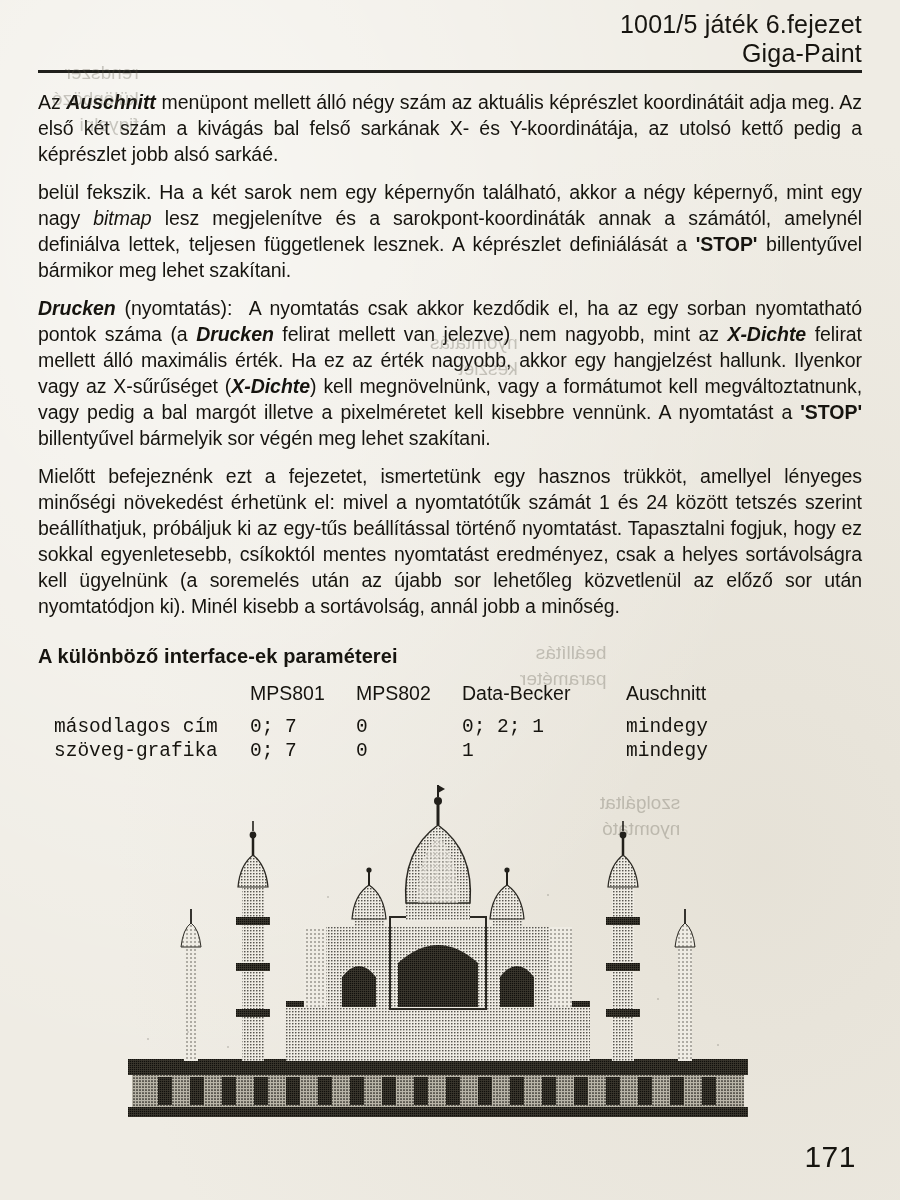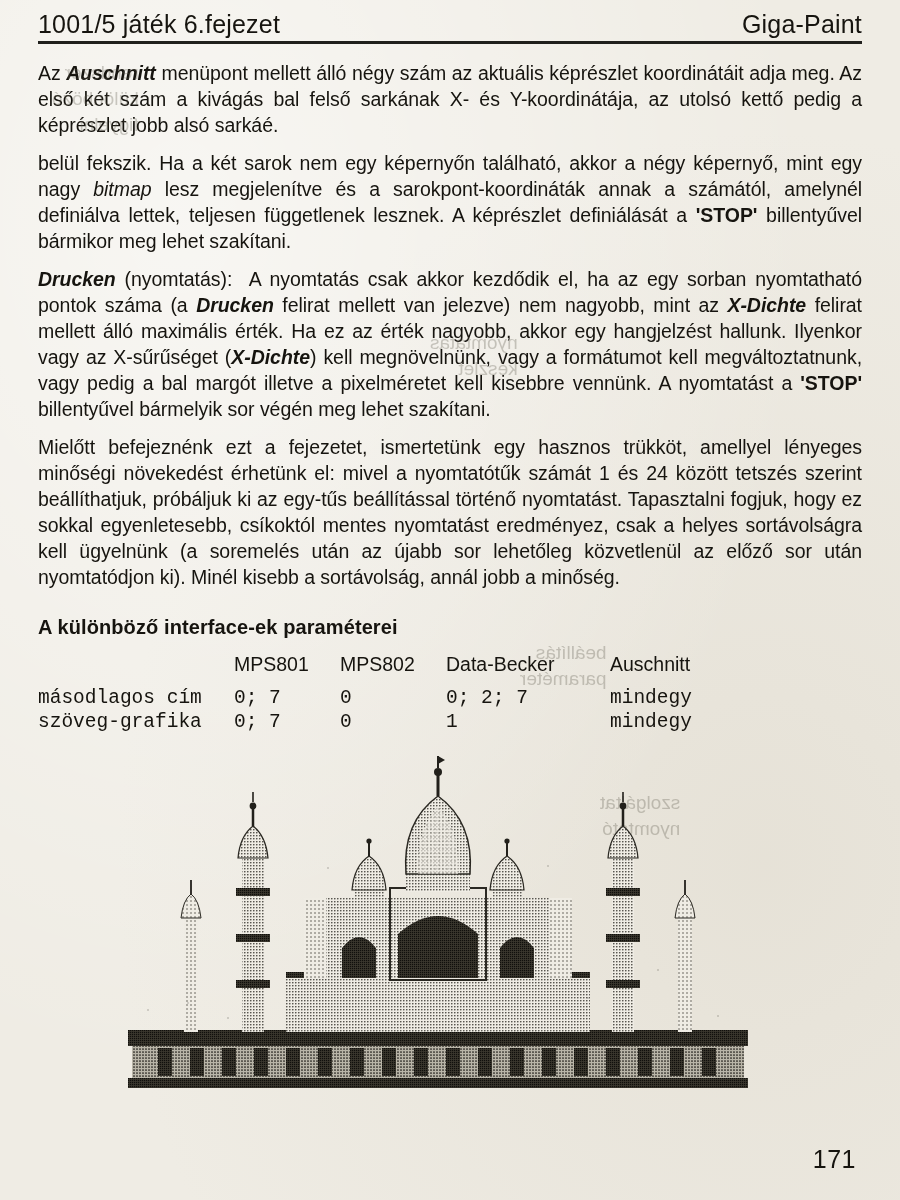--- a/index.html
+++ b/index.html
@@ -27,20 +27,21 @@
       #efece4;
   }
   
   .header {
     display: flex;
     justify-content: space-between;
     align-items: flex-end;
     padding-top: 10px;
     border-bottom: 3px solid #20201c;
     padding-bottom: 2px;
+    flex-direction: column;
   }
   .header .left {
     font-size: 25px;
     letter-spacing: 0.2px;
   }
   .header .right {
     font-size: 25px;
     letter-spacing: 0.2px;
     margin-left: 48px;
   }
@@ -65,21 +66,21 @@
   h2.section {
     font-size: 20px;
     font-weight: bold;
     margin: 26px 0 14px 0;
     letter-spacing: 0.1px;
   }
   
   table.params {
     border-collapse: collapse;
     font-size: 19.5px;
-    margin-left: 0;
+    margin-left: 16px;
     margin-bottom: 6px;
   }
   table.params th {
     font-weight: normal;
     text-align: left;
     padding: 0 0 10px 0;
   }
   table.params td {
     padding: 1px 0 1px 0;
     vertical-align: top;
@@ -117,21 +118,21 @@
   }
   .ghost.g1 { left: 52px;  top: 60px;  }
   .ghost.g2 { left: 430px; top: 330px; }
   .ghost.g3 { left: 520px; top: 640px; }
   .ghost.g4 { left: 600px; top: 790px; }
   
   .folio {
     position: absolute;
     right: 44px;
     bottom: 26px;
-    font-size: 25px;
+    font-size: 30px;
     letter-spacing: 0.5px;
   }
 </style>
 </head>
 <body>
 
 <div class="page">
 
   <div class="ghost g1">rendszer
 különbözó
@@ -168,21 +169,21 @@
           <th class="c2">MPS802</th>
           <th class="c3">Data-Becker</th>
           <th class="c4">Auschnitt</th>
         </tr>
       </thead>
       <tbody>
         <tr>
           <td class="c0">másodlagos cím</td>
           <td class="c1">0; 7</td>
           <td class="c2">0</td>
-          <td class="c3">0; 2; 7</td>
+          <td class="c3">0; 2; 1</td>
           <td class="c4">mindegy</td>
         </tr>
         <tr>
           <td class="c0">szöveg-grafika</td>
           <td class="c1">0; 7</td>
           <td class="c2">0</td>
           <td class="c3">1</td>
           <td class="c4">mindegy</td>
         </tr>
       </tbody>

